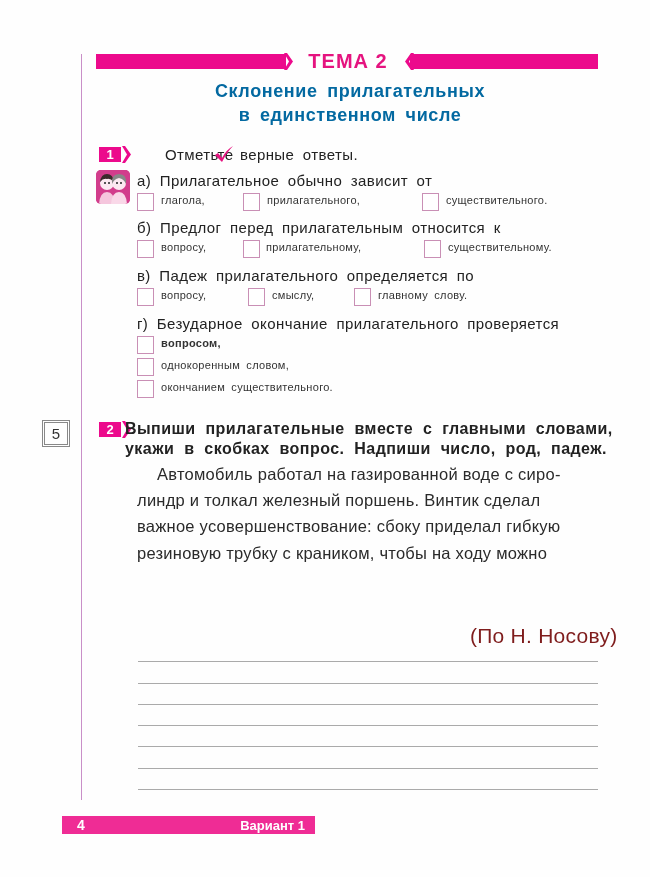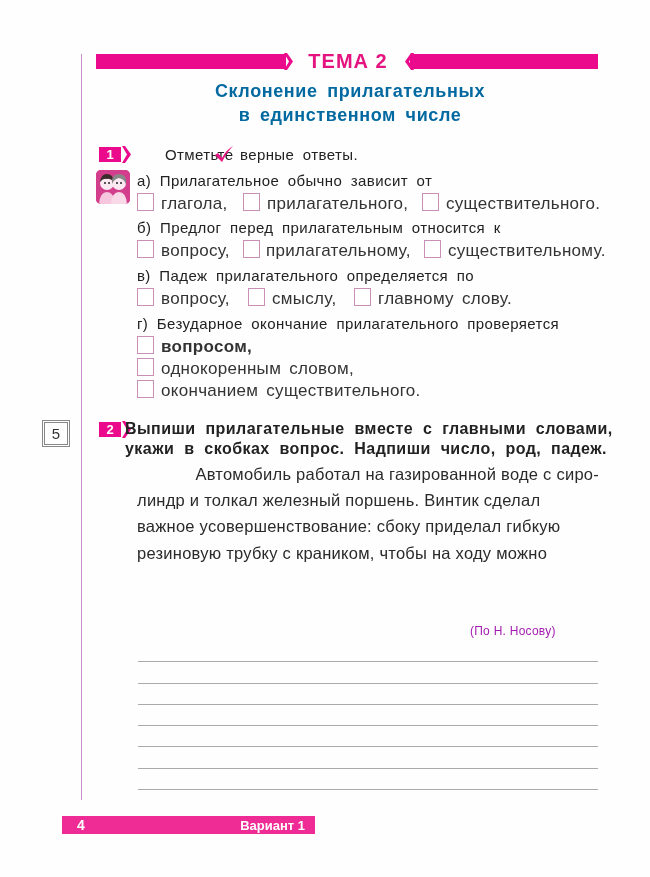--- a/index.html
+++ b/index.html
@@ -13,21 +13,21 @@
   .chev { top:52px; width:14px; height:19px; }
   .tema { left:300px; width:96px; top:50px; text-align:center; font-weight:bold; font-size:20px;
           color:#e5137f; letter-spacing:1px; }
   .title { left:100px; width:500px; top:79px; text-align:center; font-size:18px; line-height:24px;
            font-weight:bold; color:#0369a1; letter-spacing:0.6px; word-spacing:4px; }
   .badge { height:15px; width:22px; background:#ec0a8c; color:#fff; font-weight:bold; font-size:13px;
            text-align:center; line-height:15px; }
   .badge-chev { width:10px; height:17px; }
   .q-text { font-size:15px; letter-spacing:0.4px; word-spacing:4px; white-space:nowrap; }
   .bold { font-weight:bold; }
-  .opt { font-size:17px; color:#333; letter-spacing:0.3px; word-spacing:3px; white-space:nowrap; }
+  .opt { font-size:11px; color:#333; letter-spacing:0.3px; word-spacing:3px; white-space:nowrap; }
   .cb { width:17px; height:18px; border:1px solid #c98fb5; background:#fff; box-sizing:border-box; }
   .para { left:137px; width:462px; font-size:16.5px; color:#2a2a2a; line-height:26.2px;
           letter-spacing:0.25px; }
   .para-line { white-space:nowrap; height:26.2px; }
   .rule { left:138px; width:460px; height:1px; background:#aaa; }
   .pagebox { left:42px; top:420px; width:28px; height:27px; border:3px double #888; box-sizing:border-box;
              text-align:center; line-height:21px; font-size:15px; color:#333; }
   .footer { left:62px; top:816px; width:253px; height:18px; background:#ef2c95; color:#fff; font-weight:bold; font-size:13px; }
   .kids { left:96px; top:170px; width:34px; height:34px; border-radius:5px; background:#d23d8c; overflow:hidden; }
 </style>
@@ -115,26 +115,26 @@
 <div class="abs badge" style="left:99px; top:422px;">2</div>
 <svg class="abs badge-chev" style="left:122px; top:421px;" viewBox="0 0 10 17">
   <polygon points="0,0 3,0 9,8.5 3,17 0,17 5,8.5" fill="#ec0a8c"></polygon>
 </svg>
 <div class="abs q-text bold" style="left:125px; top:420px; font-size:16px; letter-spacing:0.45px; word-spacing:5px;">
   <div>Выпиши прилагательные вместе с главными словами,</div>
   <div style="margin-top:2px;">укажи в скобках вопрос. Надпиши число, род, падеж.</div>
 </div>
 
 <div class="abs para" style="top:461px;">
-  <div class="para-line" style="text-indent:20px;text-align:right;">Автомобиль работал на газированной воде с сиро-</div>
+  <div class="para-line" style="text-indent:20px;">Автомобиль работал на газированной воде с сиро-</div>
   <div class="para-line">линдр и толкал железный поршень. Винтик сделал</div>
   <div class="para-line">важное усовершенствование: сбоку приделал гибкую</div>
   <div class="para-line">резиновую трубку с краником, чтобы на ходу можно</div>
 </div>
-<div class="abs" style="left:470px; top:624px; font-size:12px; color:#a21caf; letter-spacing:0.25px; white-space:nowrap;">(По Н. Носову)</div>
+<div class="abs" style="left:470px; top:624px; font-size:21px; color:#7f1d1d; letter-spacing:0.25px; white-space:nowrap;">(По Н. Носову)</div>
 
 <div class="abs rule" style="top:661px;"></div>
 <div class="abs rule" style="top:683px;"></div>
 <div class="abs rule" style="top:704px;"></div>
 <div class="abs rule" style="top:725px;"></div>
 <div class="abs rule" style="top:746px;"></div>
 <div class="abs rule" style="top:768px;"></div>
 <div class="abs rule" style="top:789px;"></div>
 
 <div class="abs footer">

